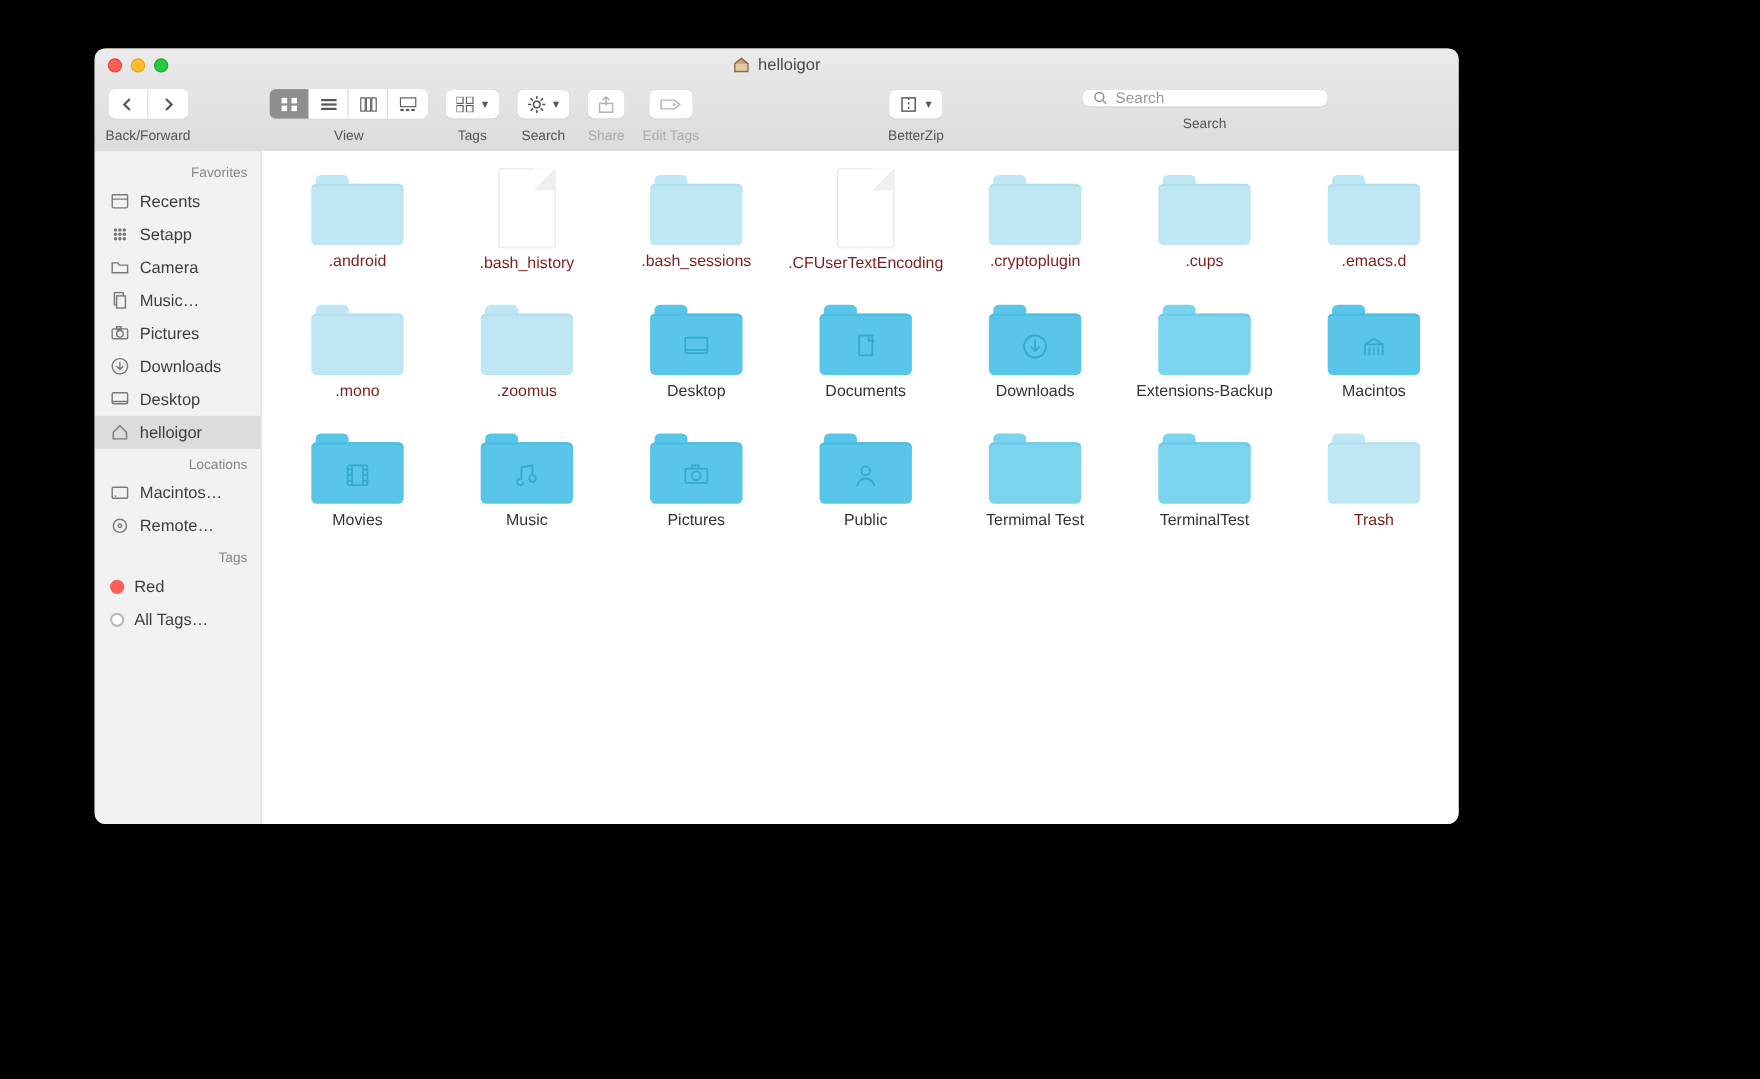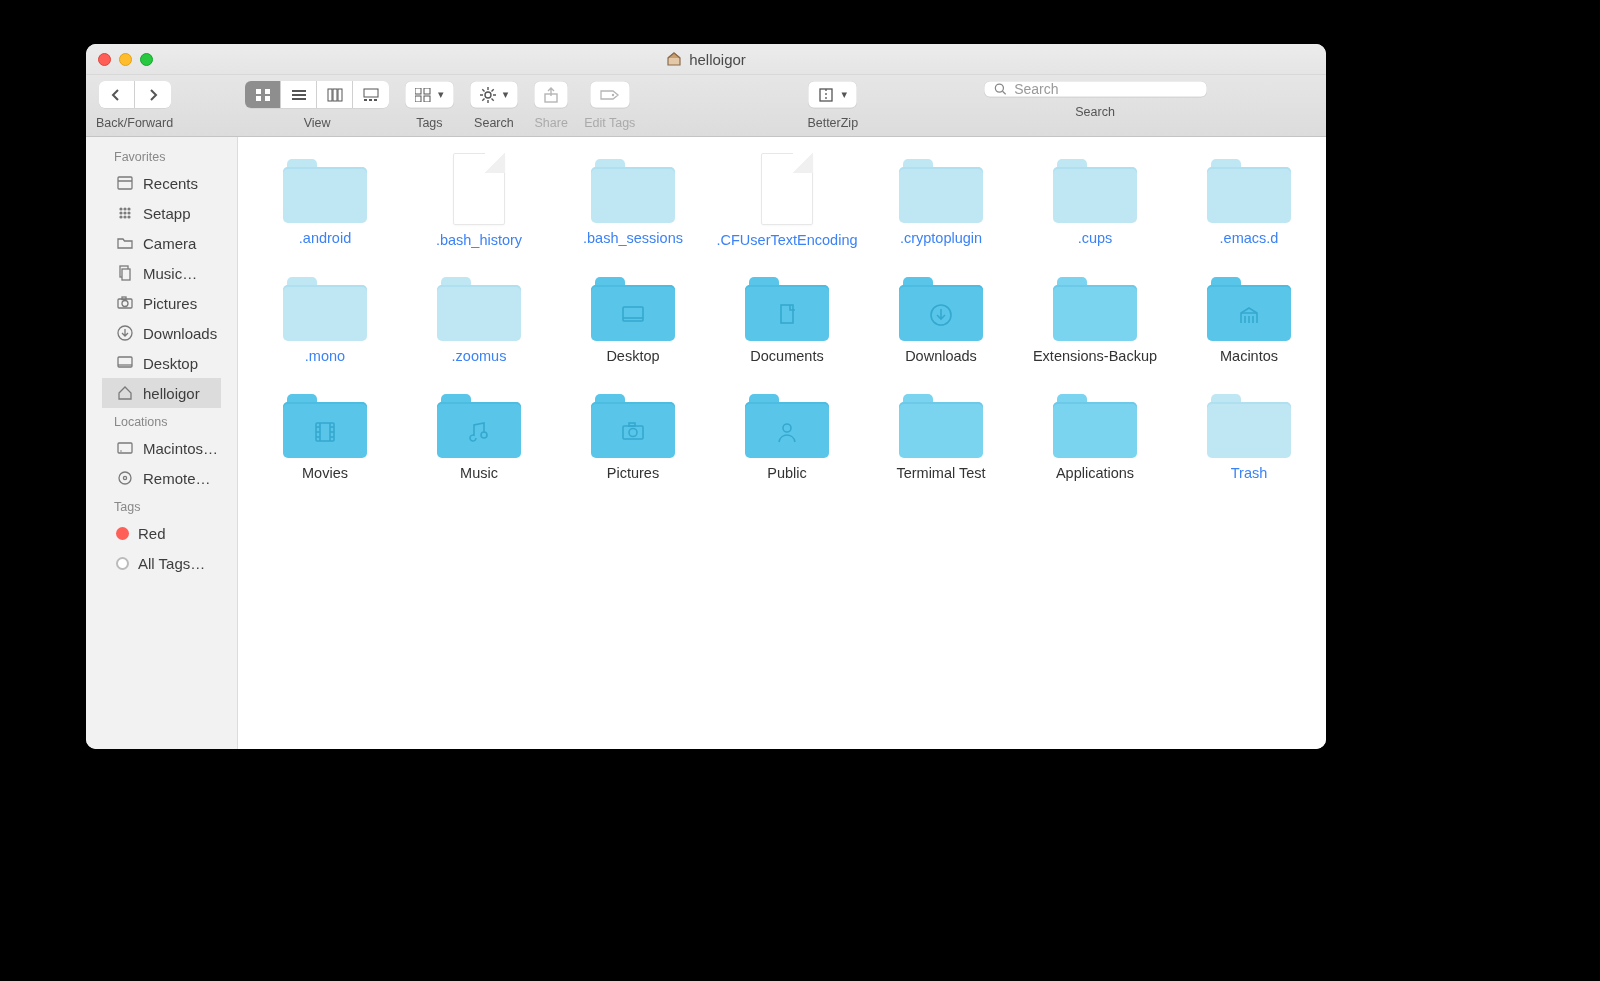--- a/index.html
+++ b/index.html
@@ -84,22 +84,22 @@
   .search-field input {
     border:none; outline:none; background:transparent; width:100%; font-size:14px;
     color:#444;
   }
   .search-field input::placeholder { color:#9a9a9a; }
   .caret { font-size:11px; color:#555; }
   .body { flex:1; display:flex; min-height:0; }
   
   .sidebar {
     width:152px; background:#f3f2f2; border-right:1px solid #dcdcdc;
-    padding:6px 16px; overflow:auto;
-    font-size:15px; color:#3d3d3d;
+    padding:6px 0; overflow:auto;
+    font-size:15px; color:#3d3d3d;text-align:right;
   }
   .sidebar .section-label {
     font-size:12.5px; color:#888; padding:7px 12px 4px 12px;
   }
   .side-item {
     display:flex; align-items:center; gap:9px;
     padding:4px 12px 4px 14px; height:30px;
     white-space:nowrap; overflow:hidden; text-overflow:ellipsis;
   }
   .side-item.selected { background:#dcdcdc; border-radius:0; }
@@ -114,21 +114,21 @@
     column-gap:16px; row-gap:22px;
     align-items:start;
   }
   .item { display:flex; flex-direction:column; align-items:center; gap:7px; width:138px;}
   .item .name {
     text-align:center; font-size:14.5px; color:#333;
     line-height:1.2;
     display:-webkit-box; -webkit-line-clamp:2; -webkit-box-orient:vertical;
     overflow:hidden;
   }
-  .item.hidden-item .name { color:#3b82f6; }
+  .item.hidden-item .name { color:#7f1d1d; }
   .folder {
     width:84px; height:64px; position:relative; margin-top:6px;
   }
   .folder .tab {
     position:absolute; left:4px; top:0; width:30px; height:12px;
     border-radius:5px 5px 0 0;
   }
   .folder .body {
     position:absolute; left:0; top:8px; right:0; bottom:0;
     border-radius:5px;
@@ -631,21 +631,21 @@
                   <div class="glyph"></div>
                 </div>
             <div class="name">Termimal Test</div>
           </div>
           <div class="item">
             <div class="folder normal">
                   <div class="tab"></div>
               <div class="body"></div>
                   <div class="glyph"></div>
                 </div>
-            <div class="name">Applications</div>
+            <div class="name">TerminalTest</div>
           </div>
           <div class="item hidden-item">
             <div class="folder hidden-folder">
                   <div class="tab"></div>
               <div class="body"></div>
                   <div class="glyph"></div>
                 </div>
             <div class="name">Trash</div>
           </div>
         </div>

